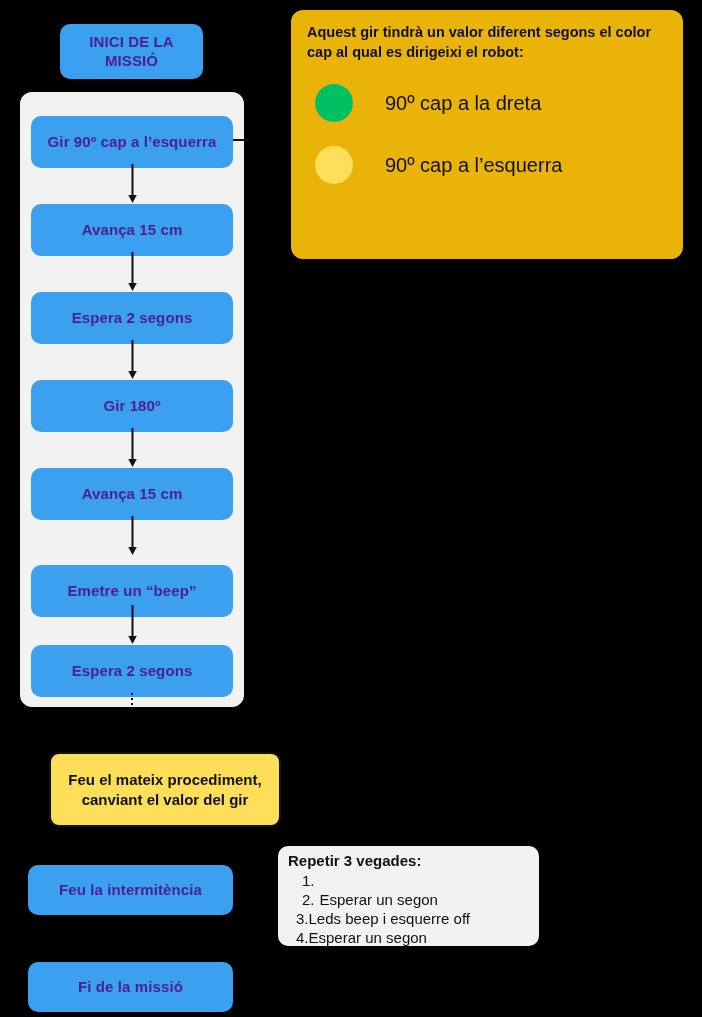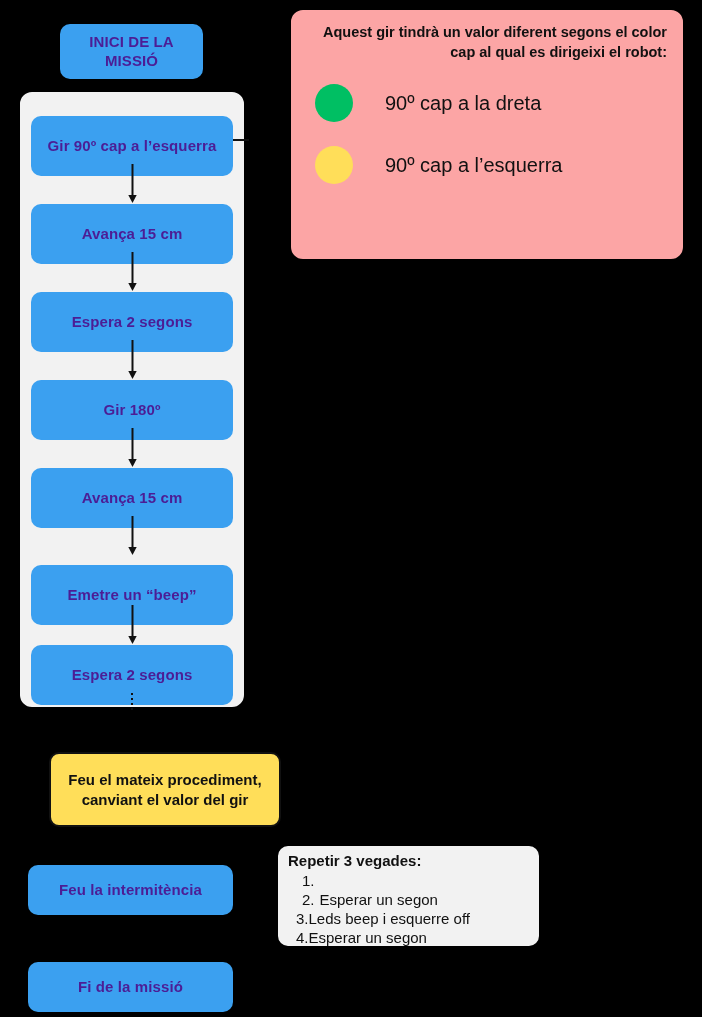--- a/index.html
+++ b/index.html
@@ -59,21 +59,21 @@
     height: 619px;
     background: #F2F2F2;
     border: 2px solid #000000;
     border-radius: 14px;
     box-sizing: border-box;
   }
 
   .step-box {
     left: 31px;
     width: 202px;
-    height: 60px;
+    height: 52px;
     text-align: center;
   }
   #step-0 { top: 116px; }
   #step-1 { top: 204px; }
   #step-2 { top: 292px; }
   #step-3 { top: 380px; }
   #step-4 { top: 468px; }
   #step-5 { top: 565px; }
   #step-6 { top: 645px; }
 
@@ -114,26 +114,25 @@
     background: #111111;
   }
 
   
   #legend-panel {
     position: absolute;
     left: 289px;
     top: 8px;
     width: 396px;
     height: 253px;
-    background: #fca5a5;
+    background: #eab308;
     border: 2px solid #000000;
     border-radius: 14px;
     box-sizing: border-box;
     padding: 13px 16px 10px 16px;
-    text-align: right;
   }
   #legend-title {
     font-size: 14.5px;
     font-weight: 700;
     color: #111111;
     line-height: 1.35;
     margin-bottom: 10px;
   }
   .legend-row {
     display: flex;

